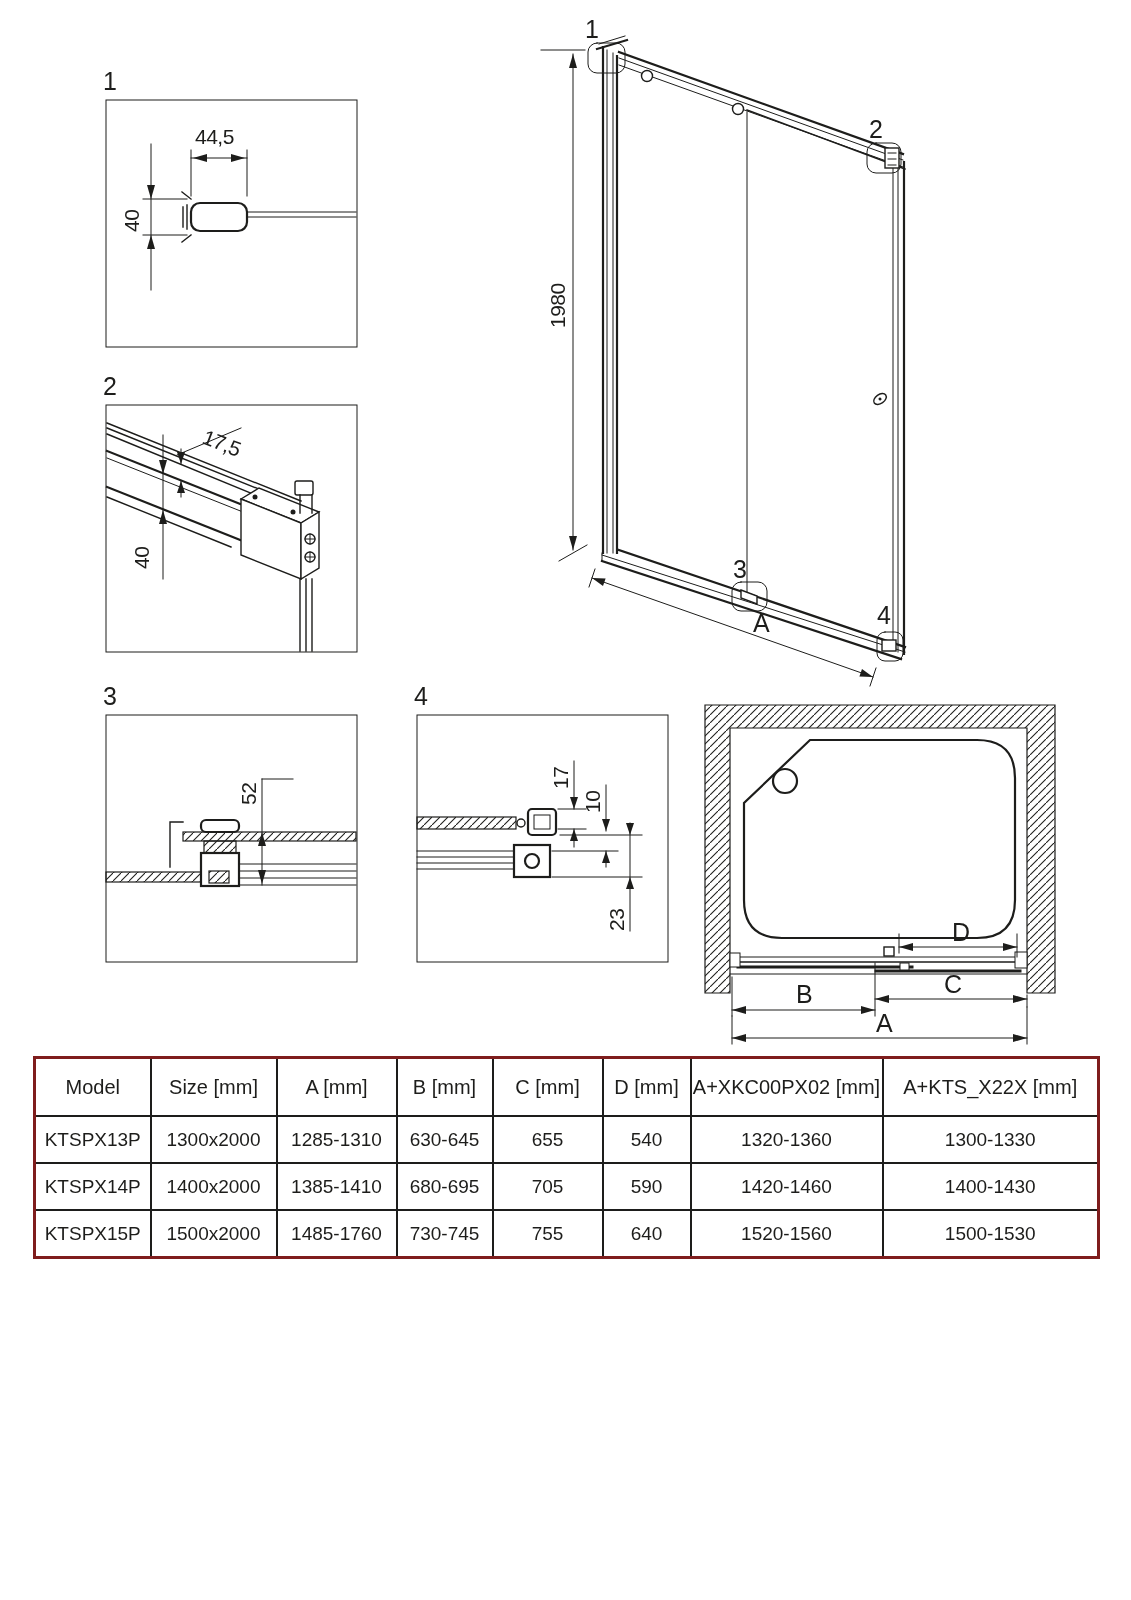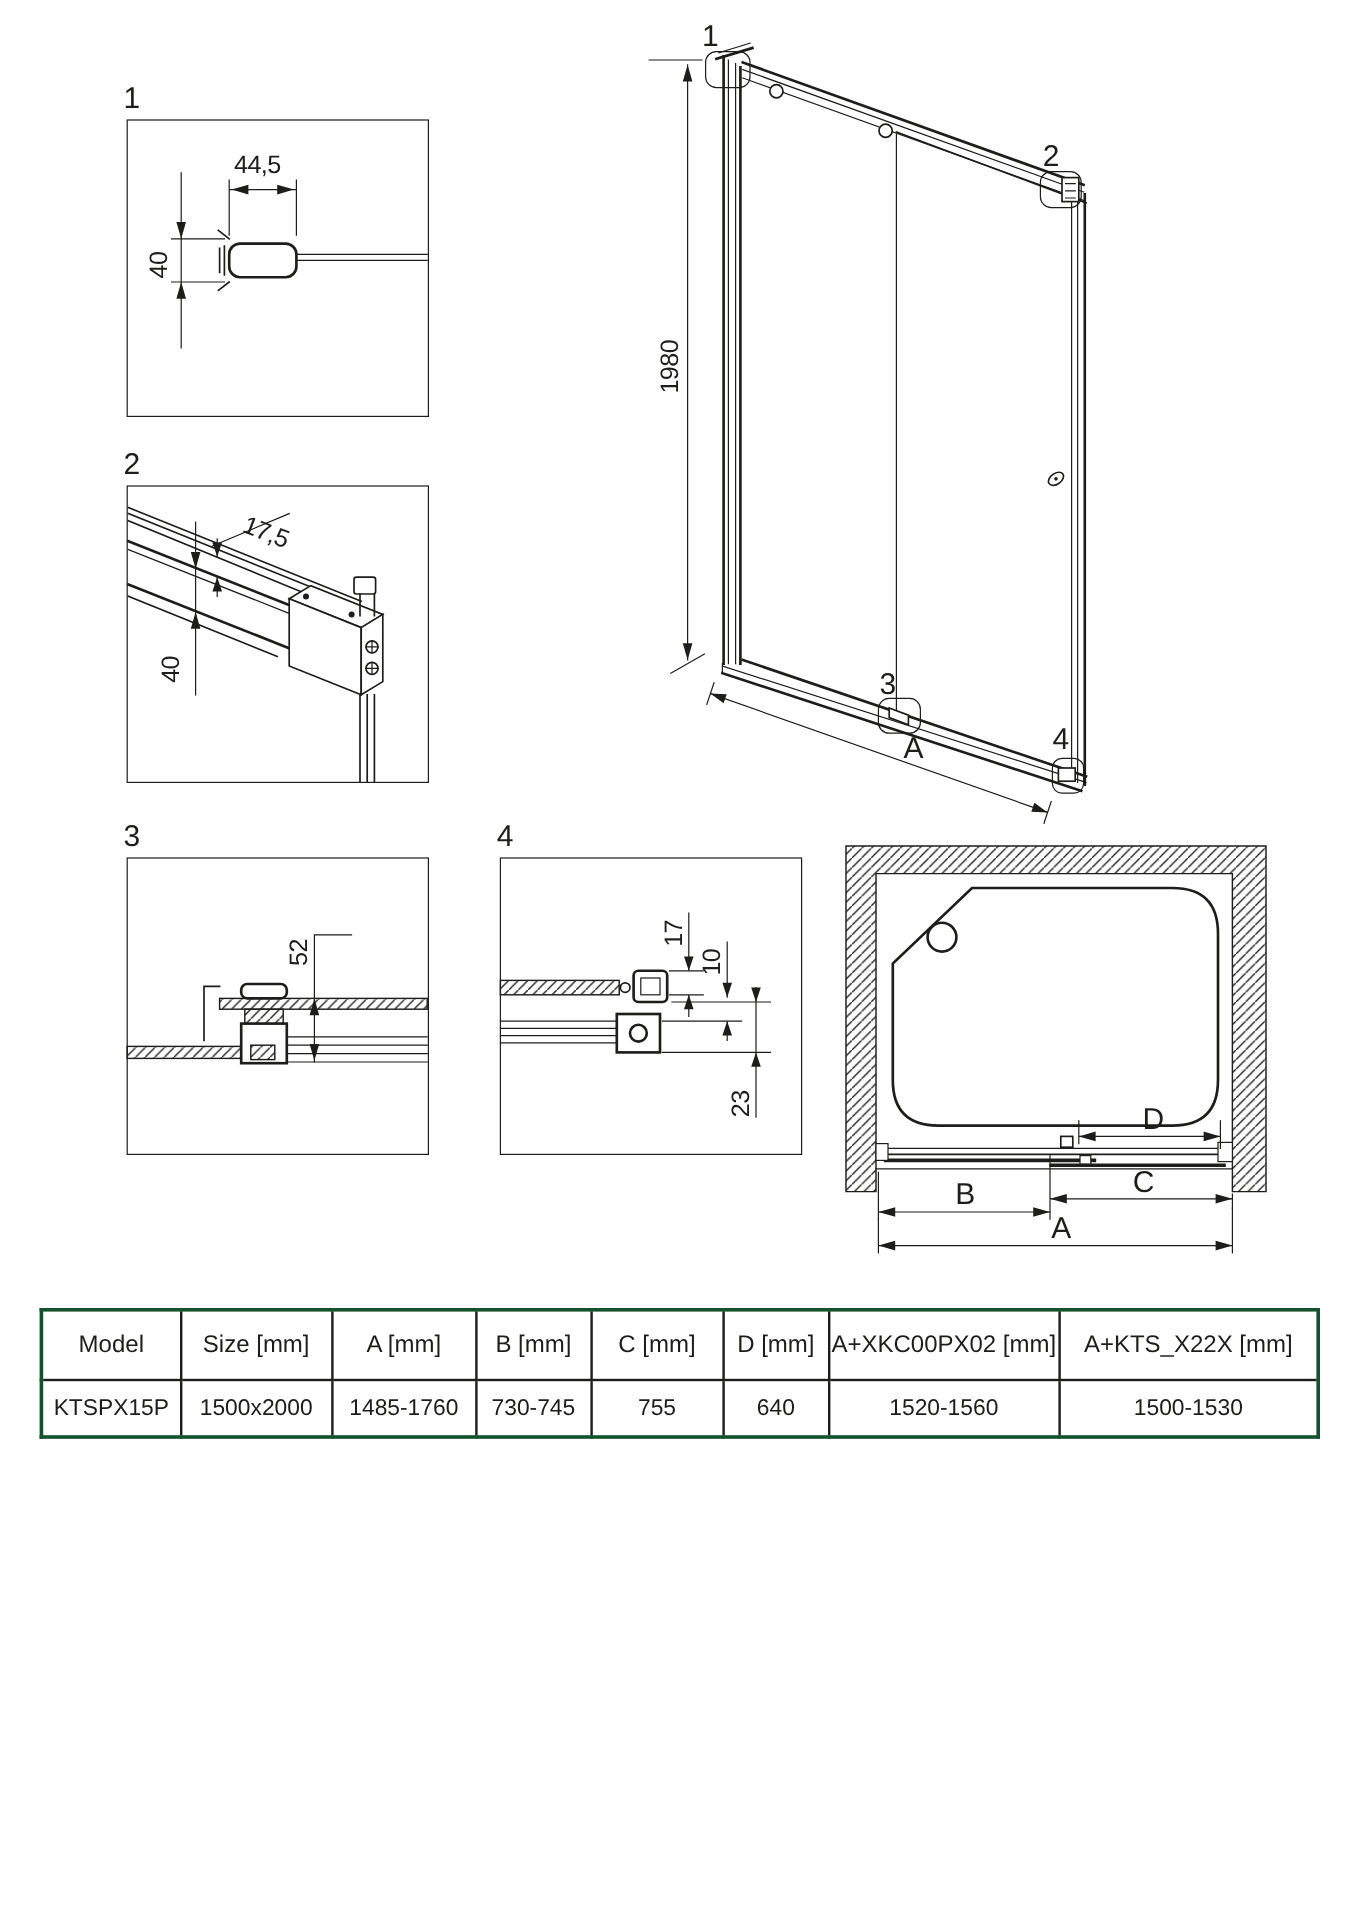--- a/index.html
+++ b/index.html
@@ -9,22 +9,22 @@
   .ln{stroke:#1d1d1b;fill:none;stroke-width:1.4;stroke-linecap:square;}
   .ln2{stroke-width:2.2;}
   .ln3{stroke-width:3;}
   .lnt{stroke-width:1;}
   .fw{fill:#ffffff;}
   .hat{fill:url(#hatch);stroke:#1d1d1b;stroke-width:1.2;}
   .ar{fill:#1d1d1b;stroke:none;}
   text{fill:#1d1d1b;}
   .dim{font-size:21px;letter-spacing:-0.5px;}
   .co{font-size:25px;letter-spacing:-0.5px;}
-  table.spec{position:absolute;left:33px;top:1090px;width:1064px;border-collapse:collapse;
-             table-layout:fixed;border:3px solid #14532d;}
+  table.spec{position:absolute;left:33px;top:1056px;width:1064px;border-collapse:collapse;
+             table-layout:fixed;border:3px solid #7f1d1d;}
   .spec th,.spec td{border:2px solid #1d1d1b;text-align:center;vertical-align:middle;
              padding:0;font-weight:normal;white-space:nowrap;overflow:hidden;}
   .spec th{height:56px;font-size:20px;}
   .spec td{height:45px;font-size:19px;}
 </style>
 </head>
 <body>
 
 <div class="page">
 
@@ -270,20 +270,40 @@
           <th>A [mm]</th>
           <th>B [mm]</th>
           <th>C [mm]</th>
           <th>D [mm]</th>
           <th>A+XKC00PX02 [mm]</th>
           <th>A+KTS_X22X [mm]</th>
         </tr>
       </thead>
     <tbody>
         <tr>
+          <td>KTSPX13P</td>
+          <td>1300x2000</td>
+          <td>1285-1310</td>
+          <td>630-645</td>
+          <td>655</td>
+          <td>540</td>
+          <td>1320-1360</td>
+          <td>1300-1330</td>
+        </tr>
+        <tr>
+          <td>KTSPX14P</td>
+          <td>1400x2000</td>
+          <td>1385-1410</td>
+          <td>680-695</td>
+          <td>705</td>
+          <td>590</td>
+          <td>1420-1460</td>
+          <td>1400-1430</td>
+        </tr>
+        <tr>
           <td>KTSPX15P</td>
           <td>1500x2000</td>
           <td>1485-1760</td>
           <td>730-745</td>
           <td>755</td>
           <td>640</td>
           <td>1520-1560</td>
           <td>1500-1530</td>
         </tr>
       </tbody>

